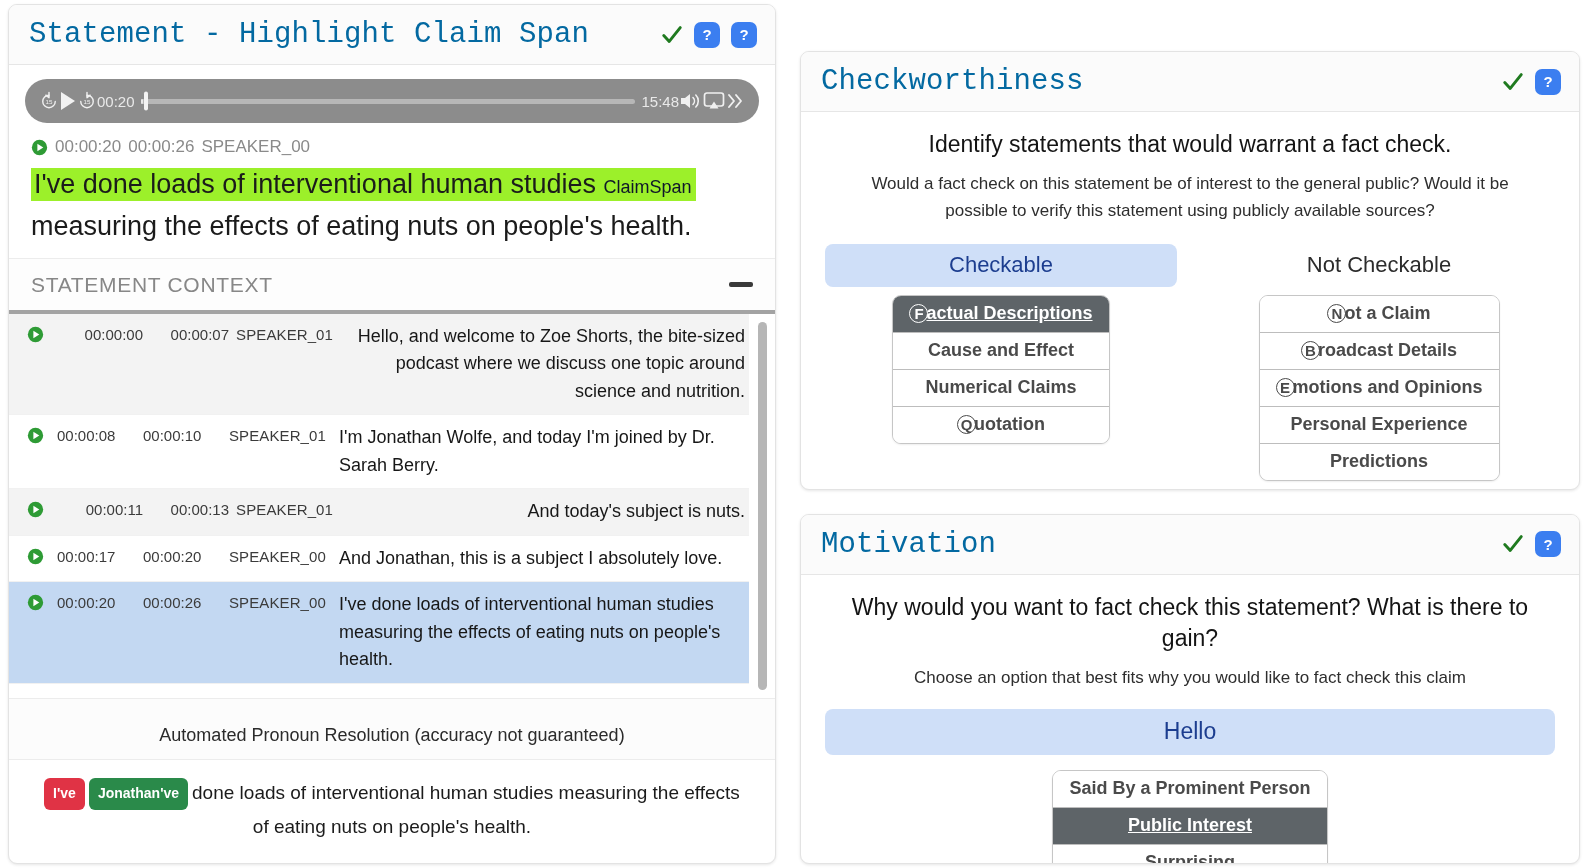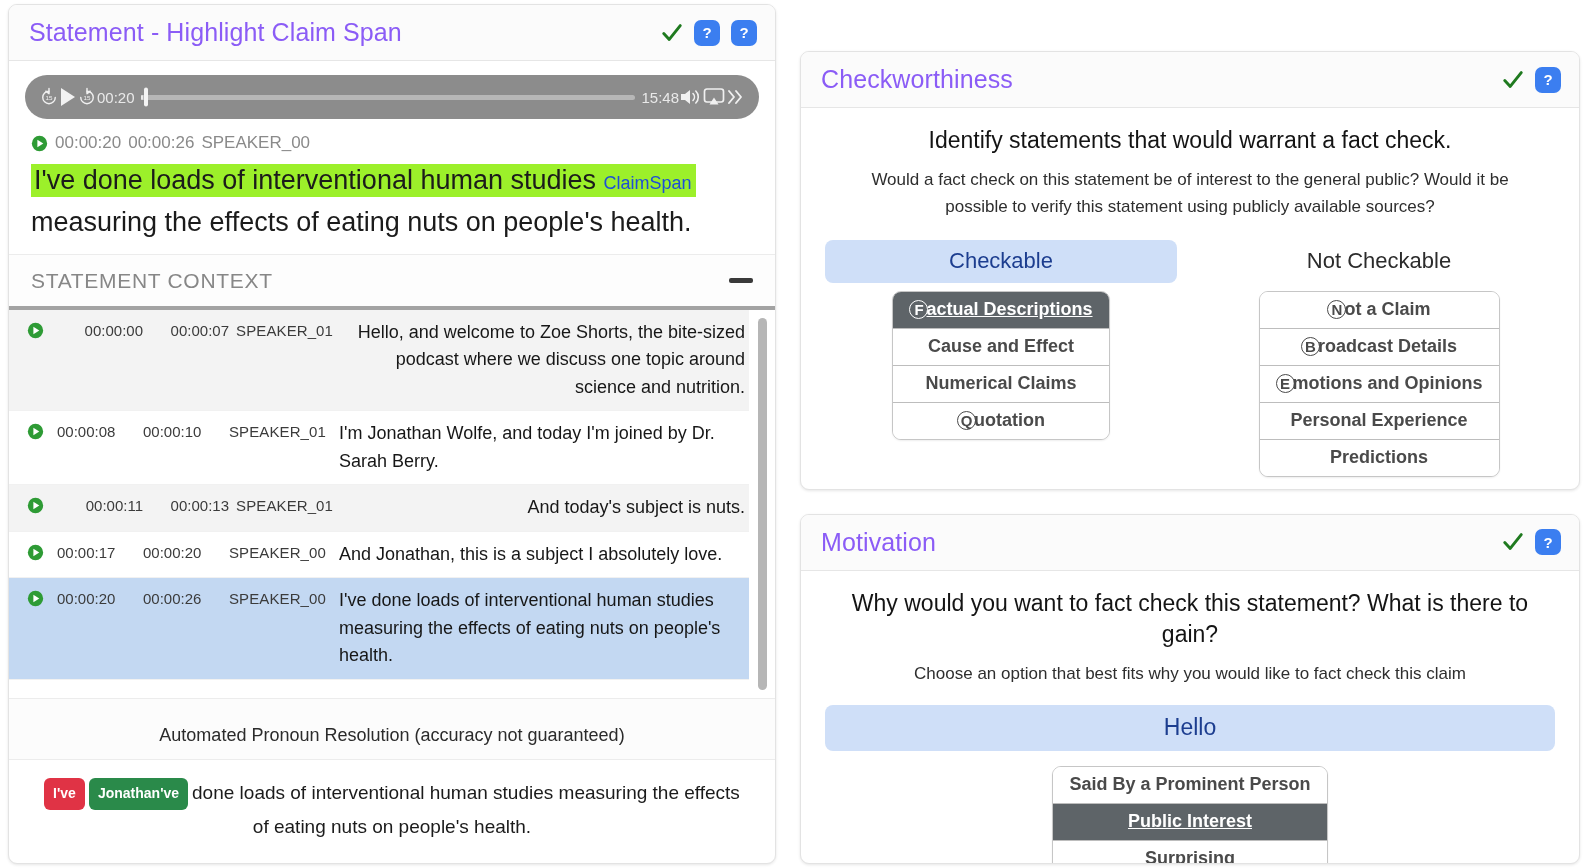--- a/index.html
+++ b/index.html
@@ -26,22 +26,23 @@
     overflow: hidden;
   }
   .card-head {
     display: flex; align-items: center;
     justify-content: space-between;
     padding: 13px 18px 13px 20px;
     background: #fbfbfb;
     border-bottom: 1px solid #e6e6e6;
   }
   .card-title {
-    font-size: 25px; color: #8b5cf6; font-weight: 400;
+    font-size: 29px; color: #0369a1; font-weight: 400;
     letter-spacing: .1px;
+    font-family: Liberation Mono, monospace;
   }
   .head-icons { display: flex; align-items: center; gap: 11px; }
   .tick { width: 22px; height: 22px; display: block; }
   .qbadge {
     width: 26px; height: 26px; border-radius: 7px;
     background: #3b7ef0;
     color: #fff; font-size: 15px; font-weight: 700;
     display: flex; align-items: center; justify-content: center;
     line-height: 1;
   }
@@ -75,21 +76,21 @@
   .stmt-meta {
     display: flex; align-items: center; gap: 7px;
     color: #8a8a8a; font-size: 17px; margin-bottom: 7px;
   }
   .playcirc { width: 17px; height: 17px; display: block; }
   .stmt-body { font-size: 27px; color: #1b1b1b; line-height: 1.55; }
   .hl {
     background: #9cf02a;
     padding: 1px 4px 2px 3px;
   }
-  .spantag { font-size: 18px; color: #1d4ed8; text-align: right; }
+  .spantag { font-size: 18px; color: #0f172a; text-align: right; }
 
   
   .ctx-head {
     display: flex; align-items: center; justify-content: space-between;
     padding: 14px 22px 13px 22px;
     border-top: 1px solid #ececec;
     border-bottom: 4px solid #a3a3a3;
     background: #fdfdfd;
   }
   .ctx-title { font-size: 21px; color: #878787; letter-spacing: .7px; }

